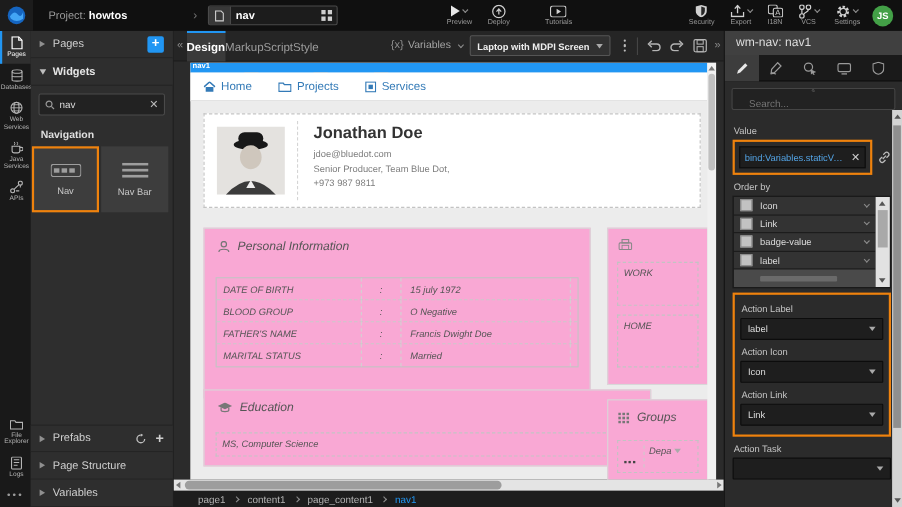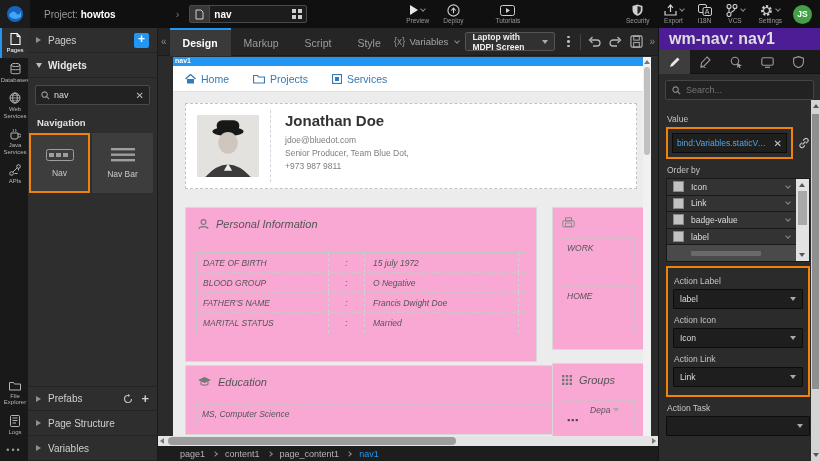--- a/index.html
+++ b/index.html
@@ -43,21 +43,21 @@
   .tiles{display:flex;padding:0 1px;gap:2px;}
   .tile{width:61px;height:60px;background:#3d3d3d;display:flex;flex-direction:column;align-items:center;justify-content:center;cursor:pointer;border:2px solid transparent;}
   .tile.sel{border-color:#ef820d;}
   .tile .lbl{font-size:8.5px;color:#c9c9c9;margin-top:7px;}
   .lp-bottom{margin-top:auto;}
   .sec-row.top{border-top:1px solid #242424;}
   .rowicons{margin-left:auto;display:flex;align-items:center;gap:8px;color:#bdbdbd;}
   
   #center{position:absolute;top:28px;left:158px;width:500px;bottom:0;background:#2b2b2b;display:flex;flex-direction:column;}
   #ctoolbar{height:28px;background:#252525;display:flex;align-items:center;border-bottom:1px solid #1b1b1b;}
-  .ct-tab{height:28px;display:flex;align-items:center;padding:0 13px;font-size:10.5px;color:#9c9c9c;border-top:2px solid transparent;cursor:pointer;}
+  .ct-tab{height:28px;display:flex;align-items:center;padding:0 0;font-size:10.5px;color:#9c9c9c;border-top:2px solid transparent;cursor:pointer;}
   .ct-tab.active{background:#3a3a3a;color:#fff;font-weight:bold;border-top:2px solid #2196f3;}
   .ct-ic{color:#8f8f8f;font-size:10px;}
   .devdrop{height:19px;background:#313131;border:1px solid #555;border-radius:2px;display:flex;align-items:center;padding:0 6px;margin:0 6px;color:#eee;font-size:8.5px;font-weight:bold;gap:6px;cursor:pointer;}
   .caret{width:0;height:0;border-left:3.5px solid transparent;border-right:3.5px solid transparent;border-top:4px solid #aaa;}
   .vdots{display:flex;flex-direction:column;gap:2px;margin:0 6px;cursor:pointer;}
   .vdots i{width:2.5px;height:2.5px;border-radius:50%;background:#bbb;}
   .ct-sep{width:1px;height:16px;background:#454545;margin:0 4px;}
   .ct-btn{margin:0 4px;cursor:pointer;display:flex;}
   
   #canvas-area{flex:1;position:relative;background:#2b2b2b;}
@@ -89,25 +89,25 @@
   #cv-vsb .thumb{position:absolute;top:10px;left:1px;width:6px;height:88px;background:#c0c0c0;border-radius:3px;}
   #hscroll{height:10px;background:#e4e4e4;position:relative;}
   #hscroll .thumb{position:absolute;left:10px;top:1px;height:8px;width:288px;background:#9d9d9d;border-radius:4px;}
   .tri-l2{width:0;height:0;border-top:3px solid transparent;border-bottom:3px solid transparent;border-right:4px solid #777;position:absolute;left:2px;top:2px;}
   .tri-r2{width:0;height:0;border-top:3px solid transparent;border-bottom:3px solid transparent;border-left:4px solid #777;position:absolute;right:2px;top:2px;}
   #breadcrumb{height:15px;background:#1d1d1d;display:flex;align-items:center;padding-left:22px;gap:8px;font-size:9px;color:#b3b3b3;}
   #breadcrumb .sep{width:4px;height:4px;border-right:1px solid #8a8a8a;border-top:1px solid #8a8a8a;transform:rotate(45deg);}
   #breadcrumb .cur{color:#2196f3;}
   
   #rpanel{position:absolute;top:28px;left:658px;width:162px;bottom:0;background:#2b2b2b;border-left:1px solid #151515;}
-  #rp-title{height:22px;background:#4c1d95;color:#ddd;font-size:16px;display:flex;align-items:center;padding-left:10px;font-weight:bold;}
+  #rp-title{height:22px;background:#404040;color:#ddd;font-size:11px;display:flex;align-items:center;padding-left:10px;}
   #rp-tabs{height:24px;background:#1a1a1a;display:flex;border-bottom:1px solid #111;}
   .rp-tab{width:31px;height:24px;display:flex;align-items:center;justify-content:center;cursor:pointer;}
   .rp-tab.active{background:#3d3d3d;}
-  .rp-search{margin:6px 6px 4px;height:20px;background:#222;border:1px solid #454545;border-radius:2px;display:flex;align-items:center;padding:0 6px;gap:5px;}
+  .rp-search{margin:6px 6px 4px;height:20px;background:#222;border:1px solid #454545;border-radius:2px;display:flex;align-items:center;padding:0 6px;gap:5px;flex-direction:column;}
   .rp-search input{flex:1;background:transparent;border:none;outline:none;color:#bbb;font-size:9px;min-width:0;}
   .rp-body{position:relative;padding:4px 10px 0 7px;}
   .flabel{font-size:8.5px;color:#c5c5c5;margin:6px 0 3px 1px;}
   .orange-box{border:2px solid #ef820d;padding:4px;display:flex;align-items:center;gap:4px;}
   .bindfield{flex:1;height:20px;background:#1e1e1e;border:1px solid #0c0c0c;display:flex;align-items:center;padding:0 4px;min-width:0;}
   .bindfield .txt{flex:1;color:#53a4e6;font-size:8.5px;white-space:nowrap;overflow:hidden;text-overflow:ellipsis;}
   .bindfield .x{color:#cfcfcf;font-size:10px;margin-left:3px;}
   .orderlist{background:#242424;border:1px solid #1a1a1a;display:flex;margin-top:2px;height:84px;overflow:hidden;}
   .ol-rows{flex:1;display:flex;flex-direction:column;gap:1px;background:#1a1a1a;}
   .ol-row{height:19px;background:#333;display:flex;align-items:center;padding:0 6px;gap:7px;}
@@ -481,21 +481,21 @@
             </div>
           <div class="prow">
               <span class="c1">MARITAL STATUS</span>
               <span class="c2">:</span>
               <span class="c3">Married</span>
               <span class="c4"></span>
             </div>
         </div>
       </div>
 
-      <div class="panel" style="left:12px;top:308px;width:407px;height:70px">
+      <div class="panel" style="left:12px;top:297px;width:407px;height:70px">
         <div class="panel-h">
           <svg width="13" height="10" viewBox="0 0 13 10">
               <polygon points="6.5,0 13,3 6.5,6 0,3" fill="#777"></polygon>
               <path d="M3 4.5 V7 C3 8.5 10 8.5 10 7 V4.5" fill="none" stroke="#777" stroke-width="1.1"></path>
             </svg>
           <span>Education</span>
         </div>
         <div class="dashbox" style="margin:8px 10px 0;height:22px"><span>MS, Computer Science</span></div>
       </div>
 

